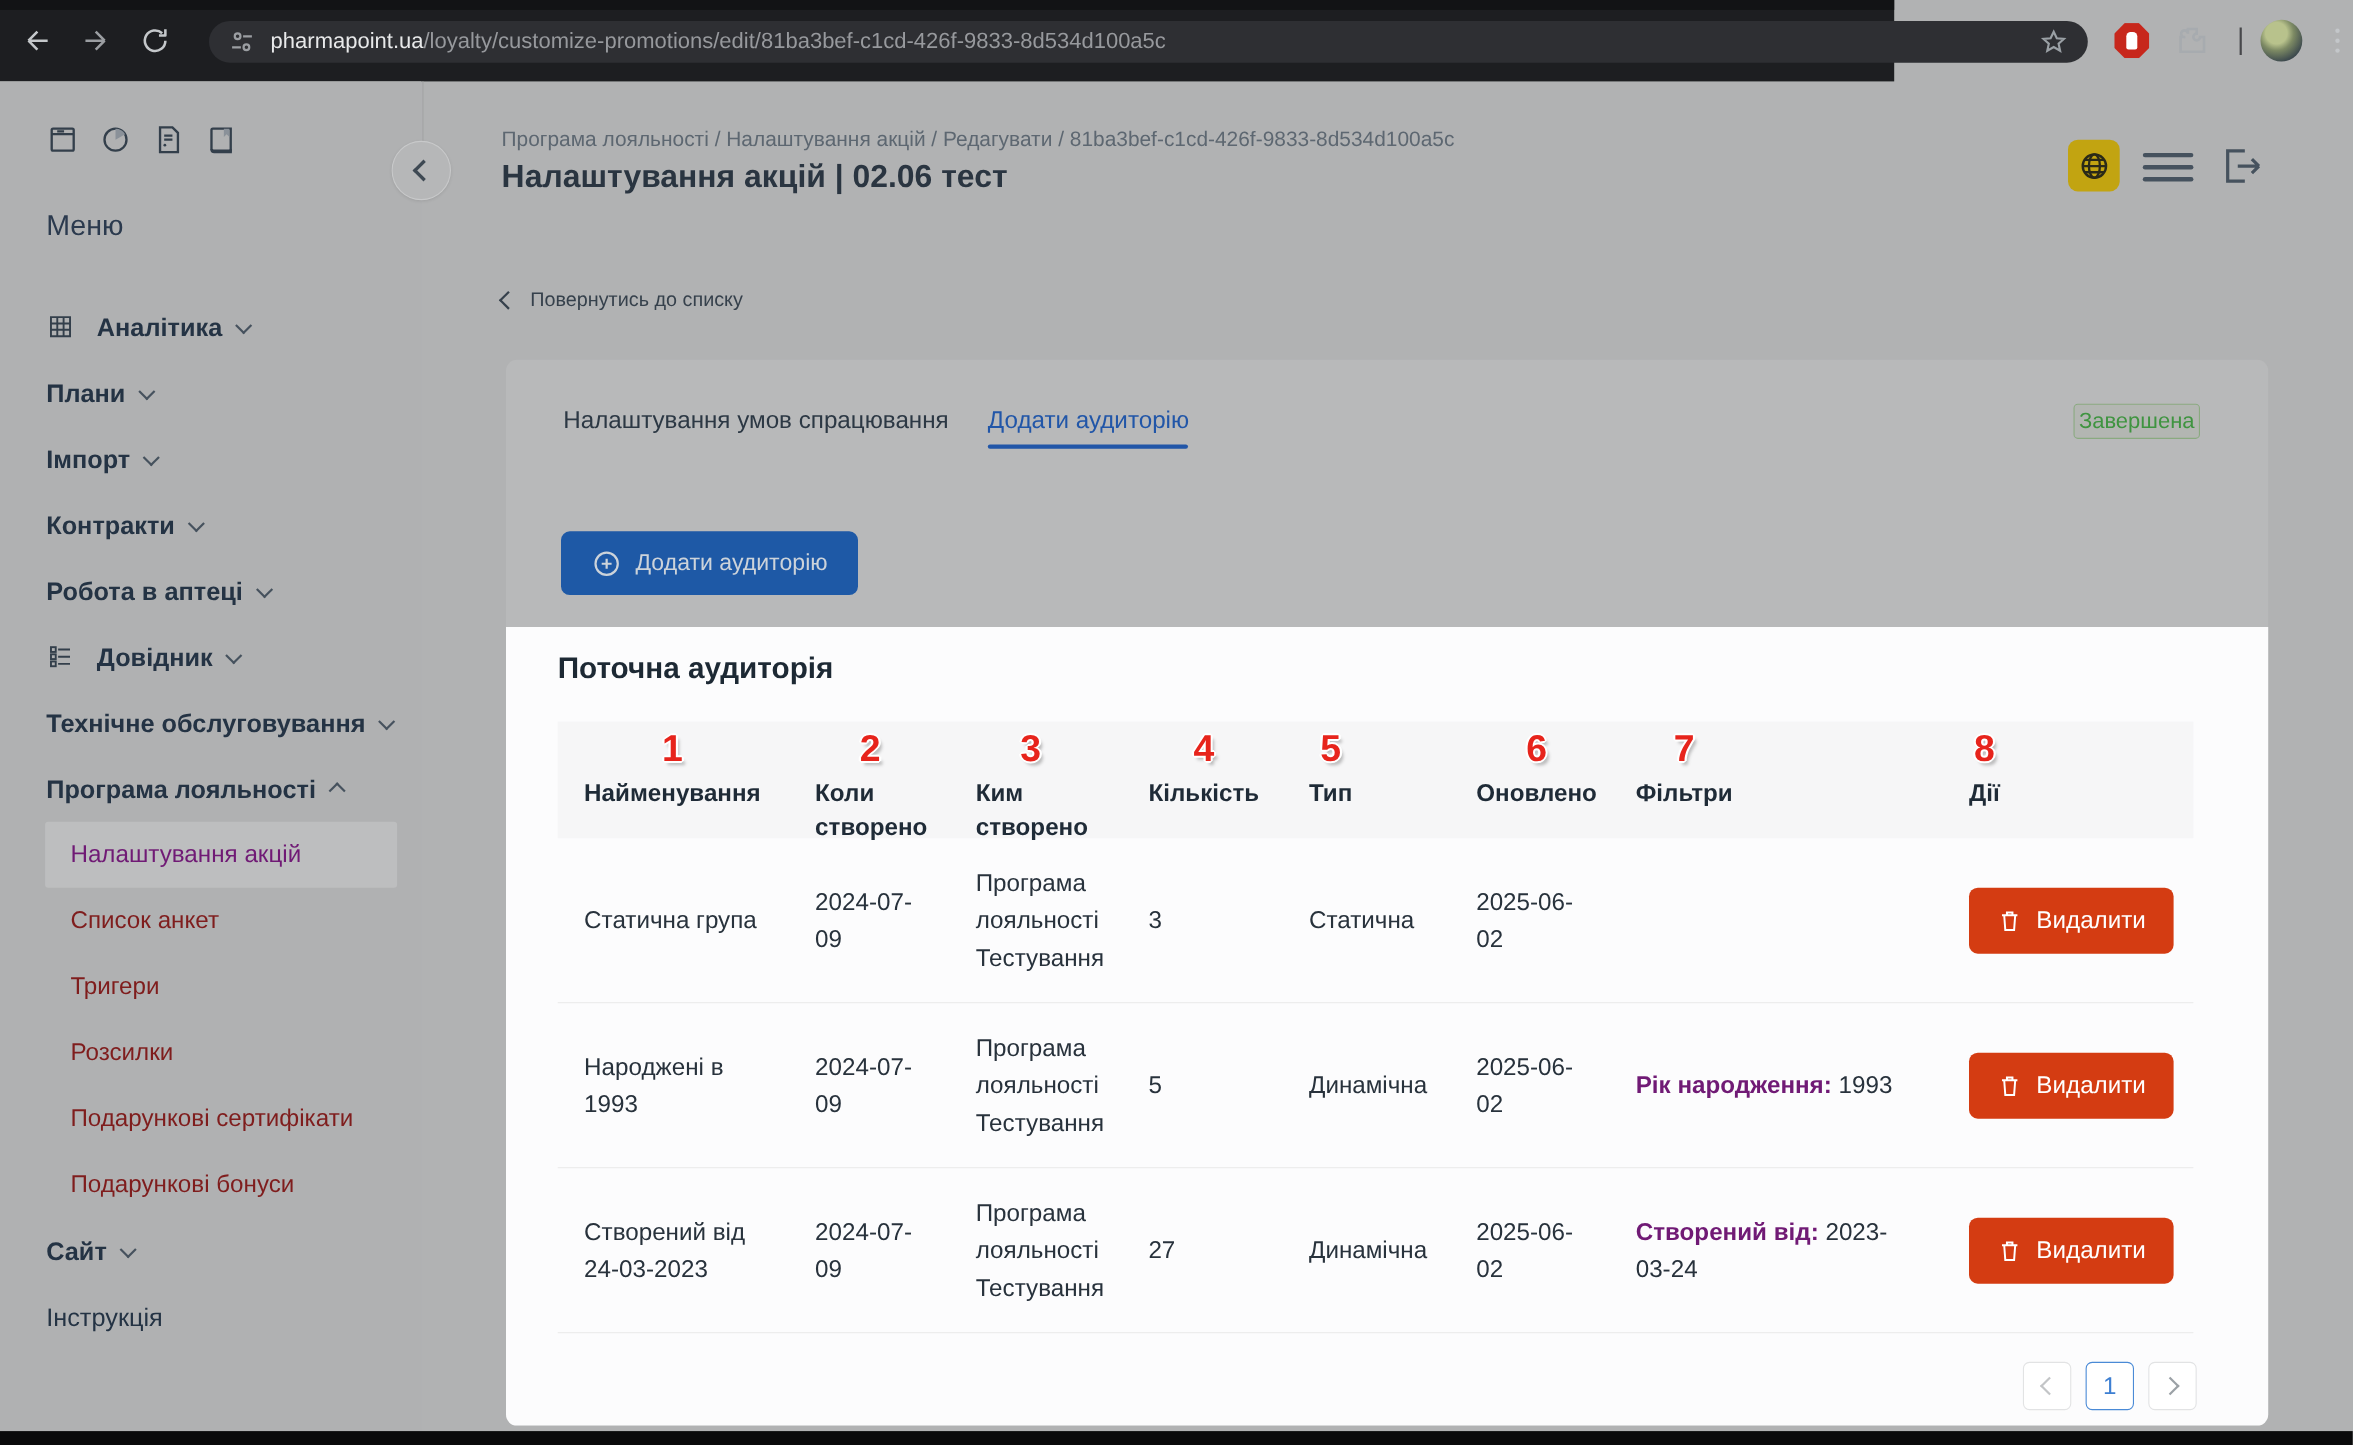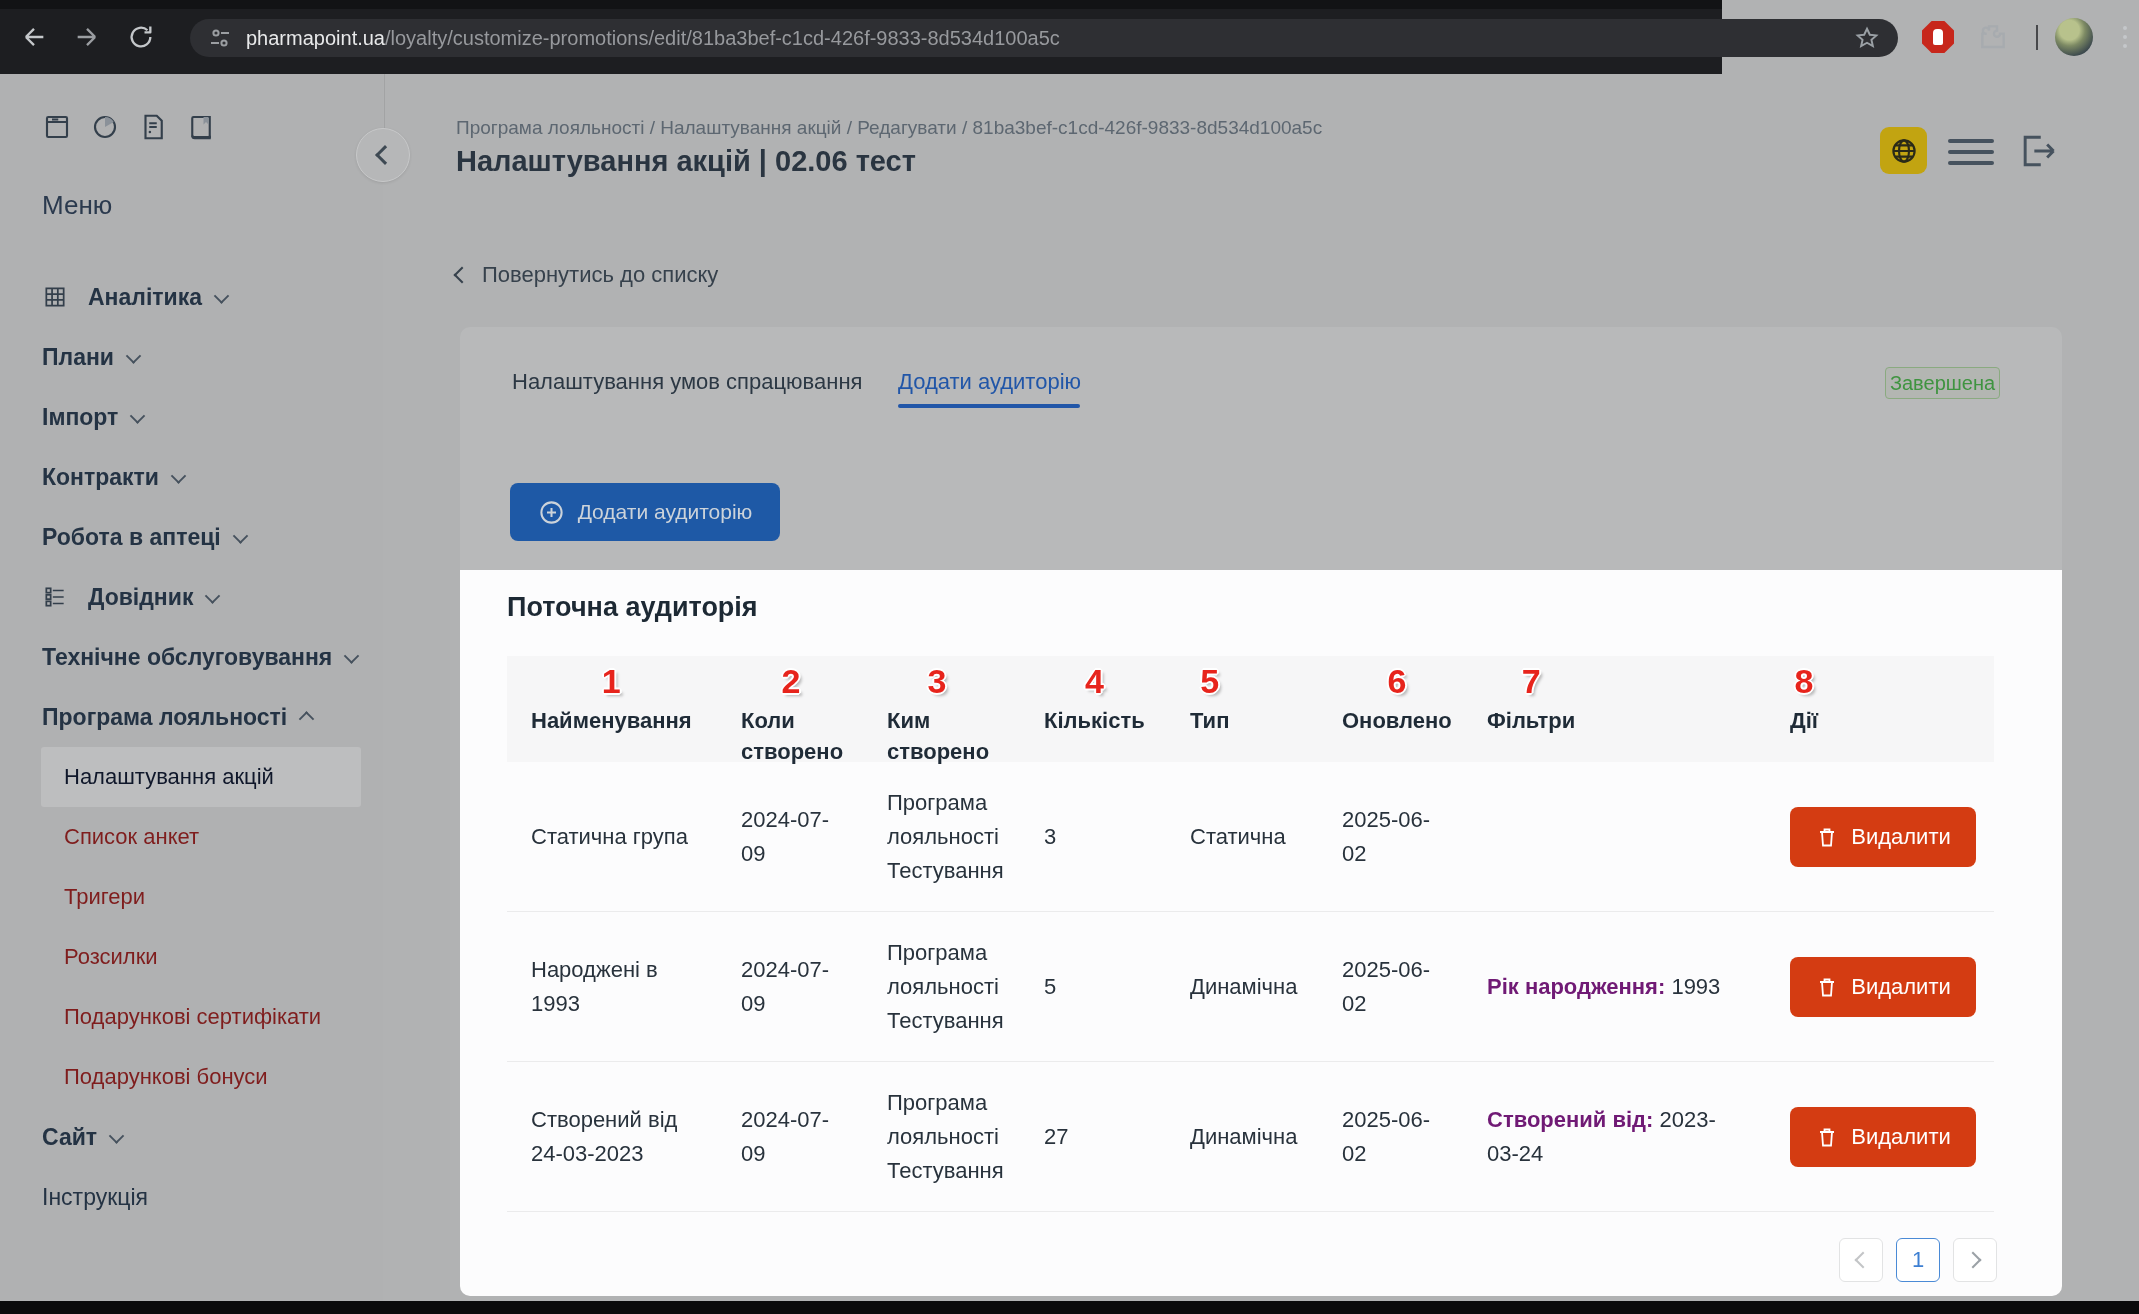--- a/index.html
+++ b/index.html
@@ -34,21 +34,21 @@
   .sidebar{position:absolute;left:0;top:74px;width:383px;height:1227px;background:#b0b1b2;}
   .side-icons{position:absolute;left:42px;top:38px;display:flex;gap:18px;color:#333f4b;}
   .side-icons .qico{width:30px;height:30px;cursor:pointer;}
   .menu-title{position:absolute;left:42px;top:116px;font-size:26px;color:#2b3a4e;}
   .menu{position:absolute;left:0;top:193px;width:383px;}
   .mi{height:60px;display:flex;align-items:center;padding-left:42px;font-size:23px;font-weight:700;
       color:#243344;cursor:pointer;box-sizing:border-box;}
   .mi .ico{width:26px;height:26px;margin-right:20px;color:#333f4b;flex:0 0 auto;}
   .mi .ch{margin-left:14px;}
   .mi.sub{font-weight:400;font-size:22px;color:#7f1d1d;padding-left:64px;}
-  .mi.sub.active{width:320px;margin-left:41px;padding-left:23px;border-radius:3px;background:#bdbebf;color:#0f172a;}
+  .mi.sub.active{width:320px;margin-left:41px;padding-left:23px;border-radius:3px;background:#bdbebf;color:#701a75;}
   .mi.plain{font-weight:400;}
 
   .ch{display:inline-block;width:9px;height:9px;border-right:2px solid #46525e;border-bottom:2px solid #46525e;}
   .ch.down{transform:rotate(45deg) translate(-1px,-1px);}
   .ch.up{transform:rotate(-135deg) translate(-1px,-1px);}
   .ch.left{transform:rotate(135deg);}
   .ch.right{transform:rotate(-45deg);}
 
   
   .collapse-line{position:absolute;left:384px;top:74px;width:1px;height:54px;background:#a2a3a4;}
@@ -58,21 +58,21 @@
   .collapse-btn .ch{width:11px;height:11px;border-color:#3e4953;border-width:3px;margin-left:4px;}
   .breadcrumb{position:absolute;left:456px;top:117px;font-size:19px;color:#5d6771;cursor:pointer;}
   .page-title{position:absolute;left:456px;top:145px;font-size:29px;font-weight:700;color:#2a3541;}
   .globe-btn{position:absolute;left:1880px;top:127px;width:47px;height:47px;border-radius:9px;background:#c2a411;
              display:flex;align-items:center;justify-content:center;cursor:pointer;}
   .hamburger{position:absolute;left:1948px;top:139px;width:46px;cursor:pointer;}
   .hamburger i{display:block;width:46px;height:4px;border-radius:2px;background:#46525e;margin-bottom:7px;}
   .logout{position:absolute;left:2016px;top:129px;width:44px;height:44px;cursor:pointer;}
 
   .back-link{position:absolute;left:456px;top:262px;display:flex;align-items:center;gap:14px;
-             font-size:22px;color:#36414c;cursor:pointer;}
+             font-size:18px;color:#36414c;cursor:pointer;}
   .back-link .ch{width:10px;height:10px;border-color:#36414c;border-width:2.5px;}
 
   
   .card{position:absolute;left:460px;top:327px;width:1602px;height:969px;background:#b8b9ba;border-radius:10px;}
   .tab{position:absolute;top:42px;font-size:22px;color:#2c3844;cursor:pointer;white-space:nowrap;}
   .tab.t1{left:52px;}
   .tab.t2{left:438px;color:#2156a8;}
   .tab-underline{position:absolute;left:438px;top:77px;width:182px;height:4px;border-radius:2px;background:#2156a8;}
   .badge{position:absolute;left:1425px;top:40px;width:115px;height:32px;box-sizing:border-box;
          border:1px solid #8aaa80;border-radius:4px;color:#3f9440;font-size:20px;line-height:30px;

